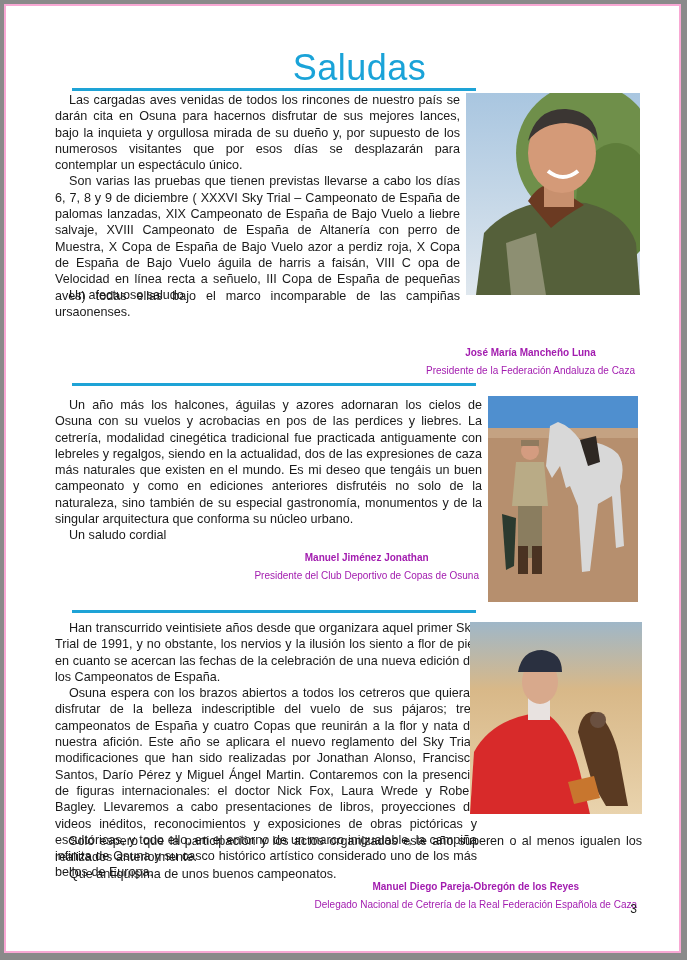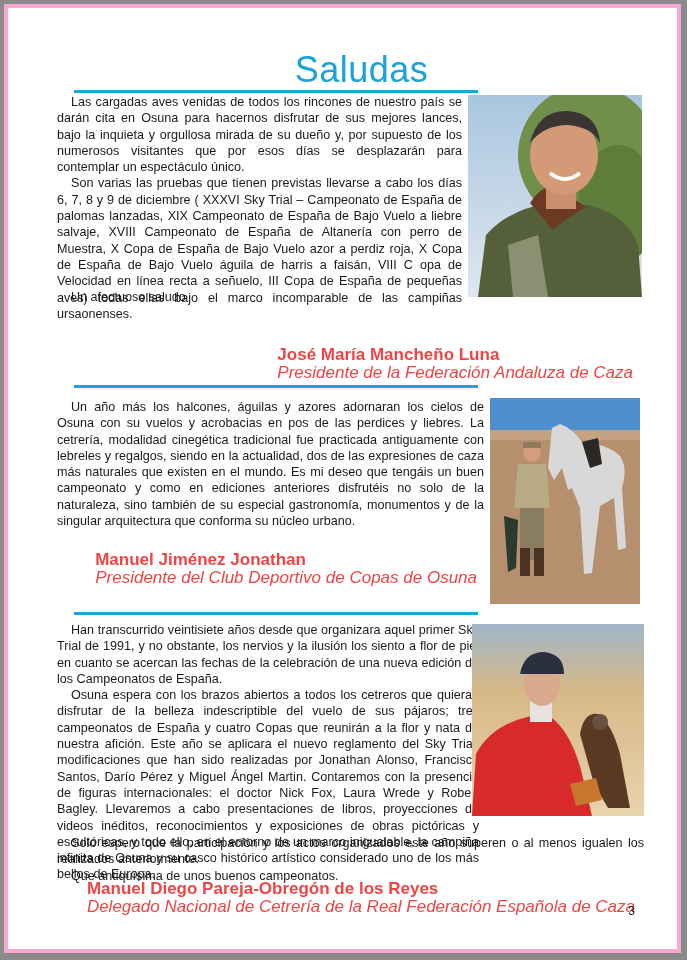--- a/index.html
+++ b/index.html
@@ -8,21 +8,21 @@
     background: #8a8a8a;
     position: relative;
     overflow: hidden;
     font-family: "Liberation Sans", sans-serif;
   }
   .page {
     position: absolute;
     left: 4px; top: 4px;
     width: 677px; height: 949px;
     background: #ffffff;
-    border: 4px solid #f9a8d4;
+    border: 2px solid #f9a8d4;
     box-sizing: border-box;
   }
   .title {
     position: absolute;
     left: 0; width: 677px;
     top: 40px;
     text-align: center;
     font-size: 36px;
     color: #1aa3d8;
     letter-spacing: 0.5px;
@@ -36,23 +36,23 @@
     background: #1ea3d6;
   }
   .body-text {
     position: absolute;
     font-size: 12.6px;
     line-height: 16.3px;
     color: #1a1a1a;
     text-align: justify;
   }
   .body-text p { margin: 0; text-indent: 14px; }
-  .sign { position: absolute; text-align: left; font-size: 17px; line-height: 18px; color: #ef4444; }
+  .sign { position: absolute; text-align: center; font-size: 10px; line-height: 18px; color: #a21caf; }
   .sign .name { font-weight: bold; }
-  .sign .role { font-style: italic; }
+  .sign .role { }
   .photo { position: absolute; overflow: hidden; }
   .photo svg { display: block; width: 100%; height: 100%; }
   .page-number {
     position: absolute; right: 42px; top: 896px;
     font-size: 12px; color: #222;
   }
 </style>
 </head>
 <body>
 
@@ -92,20 +92,21 @@
 
   <div class="sign" style="right:44px; top:338px;">
     <div class="name">José María Mancheño Luna</div>
     <div class="role">Presidente de la Federación Andaluza de Caza</div>
   </div>
 
   <div class="rule" style="left:66px; top:377px; width:404px;"></div>
 
   <div class="body-text" style="left:49px; top:391px; width:427px;">
     <p>Un año más los halcones, águilas y azores adornaran los cielos de Osuna con su vuelos y acrobacias en pos de las perdices y liebres. La cetrería, modalidad cinegética tradicional fue practicada antiguamente con lebreles y regalgos, siendo en la actualidad, dos de las expresiones de caza más naturales que existen en el mundo. Es mi deseo que tengáis un buen campeonato y como en ediciones anteriores disfrutéis no solo de la naturaleza, sino también de su especial gastronomía, monumentos y de la singular arquitectura que conforma su núcleo urbano.</p>
+    <p>Un saludo cordial</p>
   </div>
 
   <div class="photo" style="left:482px; top:390px; width:150px; height:206px;">
     <svg viewBox="0 0 150 206" preserveAspectRatio="none">
       <rect width="150" height="32" fill="#4f8fcf"></rect>
       <rect y="32" width="150" height="174" fill="#b68f6e"></rect>
       <rect y="32" width="150" height="10" fill="#c4a282"></rect>
       <path d="M62 30 L70 26 Q82 30 92 44 Q118 46 130 58 Q138 70 132 90 L136 150 L128 152 L124 100 L110 108 L102 175 L94 176 L90 110 L82 90 L78 92 L72 70 L64 82 L58 70 Z" fill="#d8d8d8"></path>
       <path d="M92 44 L108 40 L112 66 L100 70 Z" fill="#2d2723"></path>
       <circle cx="42" cy="55" r="9" fill="#d49c80"></circle>

